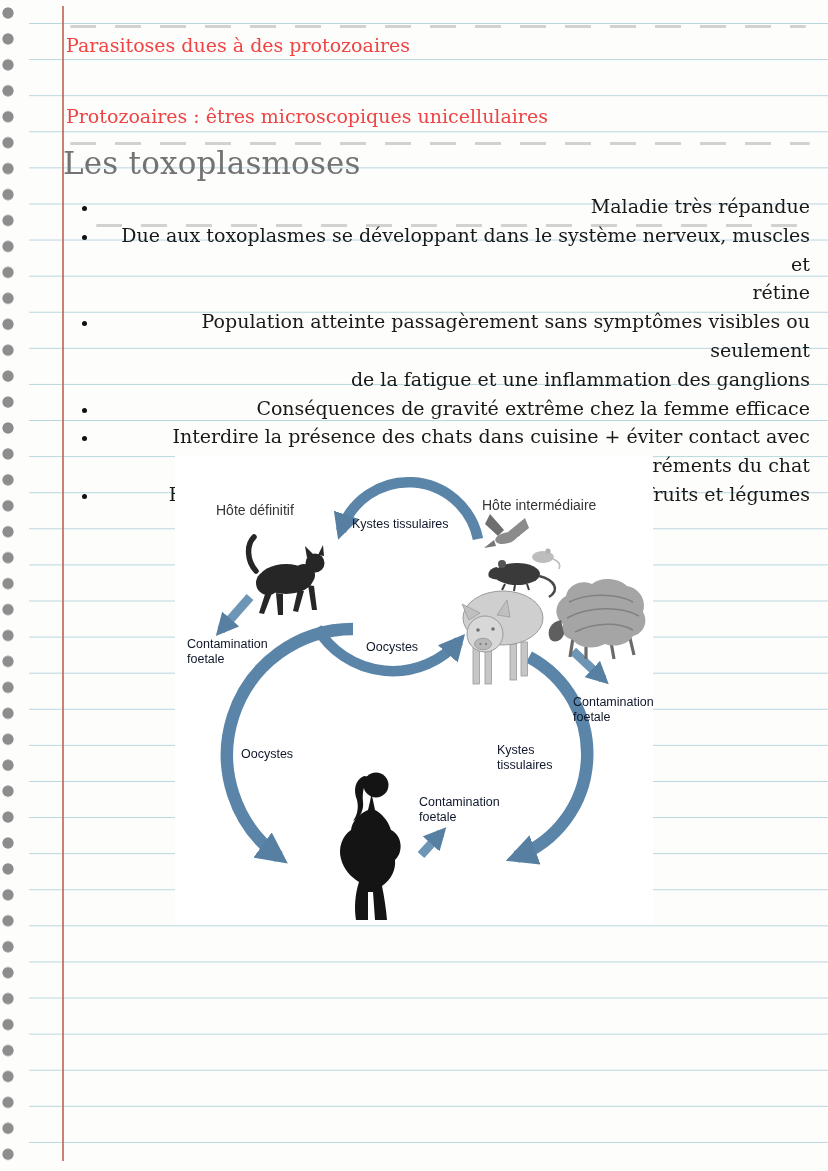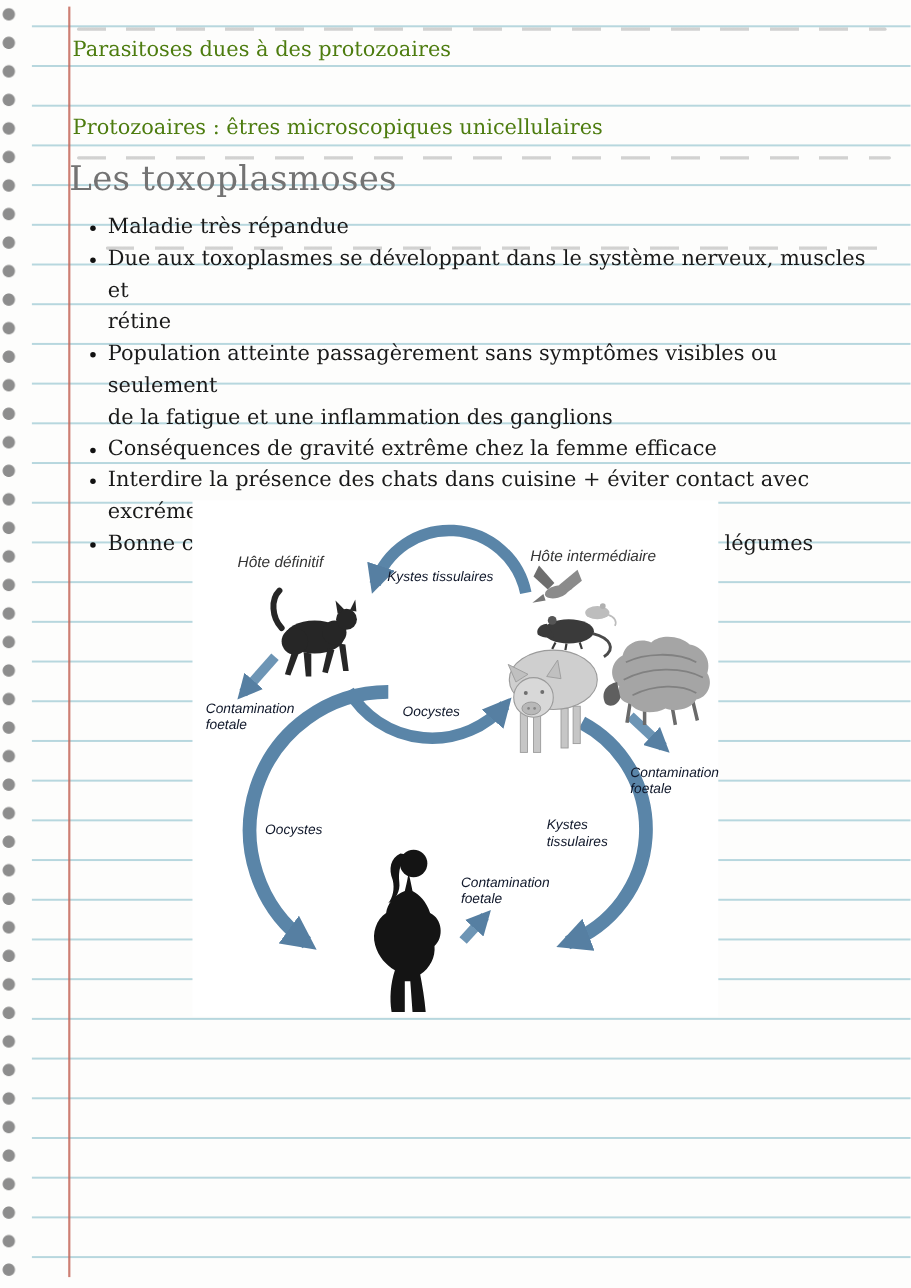--- a/index.html
+++ b/index.html
@@ -15,30 +15,30 @@
          background-size:100% 36.1px;background-position:0 23px;background-repeat:repeat-y;}
   
   .margin-line{position:absolute;left:62px;top:6px;width:1.7px;height:1155px;background:#c4685c;opacity:.85;}
   
   .smudge{position:absolute;height:2.6px;border-radius:2px;filter:blur(.5px);
           background:repeating-linear-gradient(90deg,rgba(125,125,125,.34) 0 26px,rgba(125,125,125,0) 26px 45px);}
   .smudge.s1{left:70px;top:25px;width:736px;}
   .smudge.s2{left:70px;top:142px;width:740px;}
   .smudge.s3{left:96px;top:224px;width:706px;}
   
-  .topline{position:absolute;left:66px;margin:0;font-size:19px;line-height:1.35;color:#4d7c0f;}
+  .topline{position:absolute;left:66px;margin:0;font-size:19px;line-height:1.35;color:#ef4444;}
   .tl1{top:33px;} .tl2{top:104px;}
   .note-heading{position:absolute;left:63px;top:146px;margin:0;font-size:31px;font-weight:500;
                 line-height:1.1;color:#737373;letter-spacing:.2px;}
   .bullets{position:absolute;left:80px;top:192px;width:712px;margin:0;padding:0 0 0 18px;
-           font-size:19px;line-height:28.8px;color:#191919;}
+           font-size:19px;line-height:28.8px;color:#191919;text-align:right;}
   .bullets li{white-space:pre-line;margin:0;padding:0;}
   .bullets li::marker{color:#111;font-size:15px;}
   
-  .diagram{position:absolute;left:175px;top:455px;width:478px;height:469px;margin:0;background:#ffffff;font-style:italic;}
+  .diagram{position:absolute;left:175px;top:455px;width:478px;height:469px;margin:0;background:#ffffff;}
   .diagram svg{position:absolute;left:0;top:0;}
   .dlabel{position:absolute;font-family:"Liberation Sans","DejaVu Sans",sans-serif;
           font-size:12.5px;line-height:1.2;color:#0f172a;}
   .hostlabel{font-size:14px;color:#353535;white-space:nowrap;}
   .lbl-hote-def{left:41px;top:47px;}
   .lbl-hote-int{left:307px;top:42px;}
   .lbl-kystes-top{left:177px;top:62px;white-space:nowrap;}
   .lbl-cont-left{left:12px;top:182px;width:88px;}
   .lbl-oocystes-mid{left:191px;top:185px;white-space:nowrap;}
   .lbl-cont-right{left:398px;top:240px;width:95px;}

